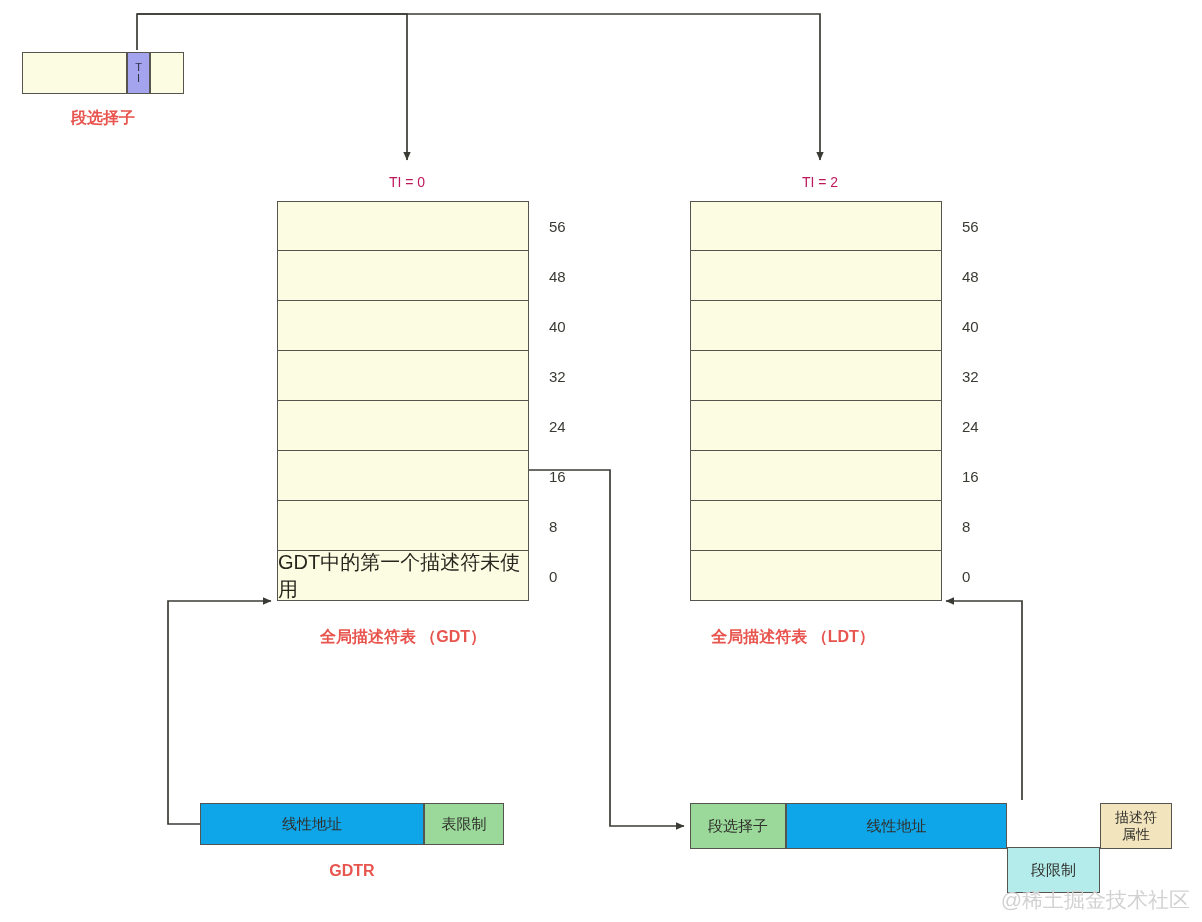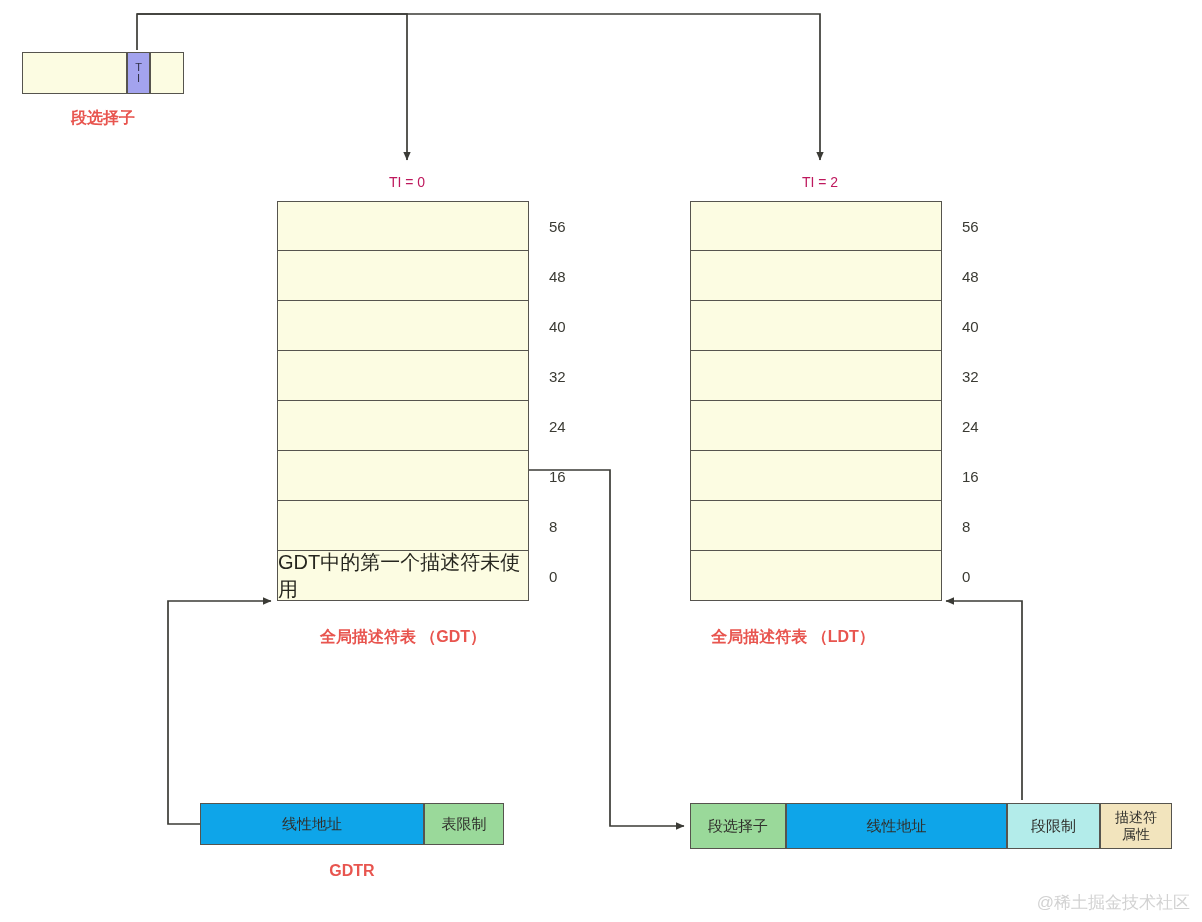--- a/index.html
+++ b/index.html
@@ -28,21 +28,21 @@
     justify-content: center;
     font-size: 15px;
     color: #30302c;
     line-height: 1.15;
     text-align: center;
   }
   .cream   { background: #fcfce2; }
   .lilac   { background: #0ea5e9; }
   .violet  { background: #a3a3ee; }
   .green   { background: #9ad99a; }
-  .mint    { background: #b3ecea; }
+  .mint    { background: #b3ecea; margin-top: 44px; }
   .sand    { background: #f2e4bd; }
 
   
   .trow {
     box-sizing: border-box;
     background: #fcfce2;
     border-left: 1.6px solid #56544e;
     border-right: 1.6px solid #56544e;
     border-bottom: 1.6px solid #56544e;
     display: flex;
@@ -71,21 +71,21 @@
     white-space: nowrap;
   }
   .ti-text {
     font-size: 11px;
     color: #32324a;
     line-height: 11px;
     text-align: center;
   }
   .watermark {
     color: #d2d2d2;
-    font-size: 17px;
+    font-size: 21px;
     white-space: nowrap;
   }
   svg.lines {
     position: absolute;
     left: 0;
     top: 0;
     width: 1202px;
     height: 922px;
     pointer-events: none;
   }

